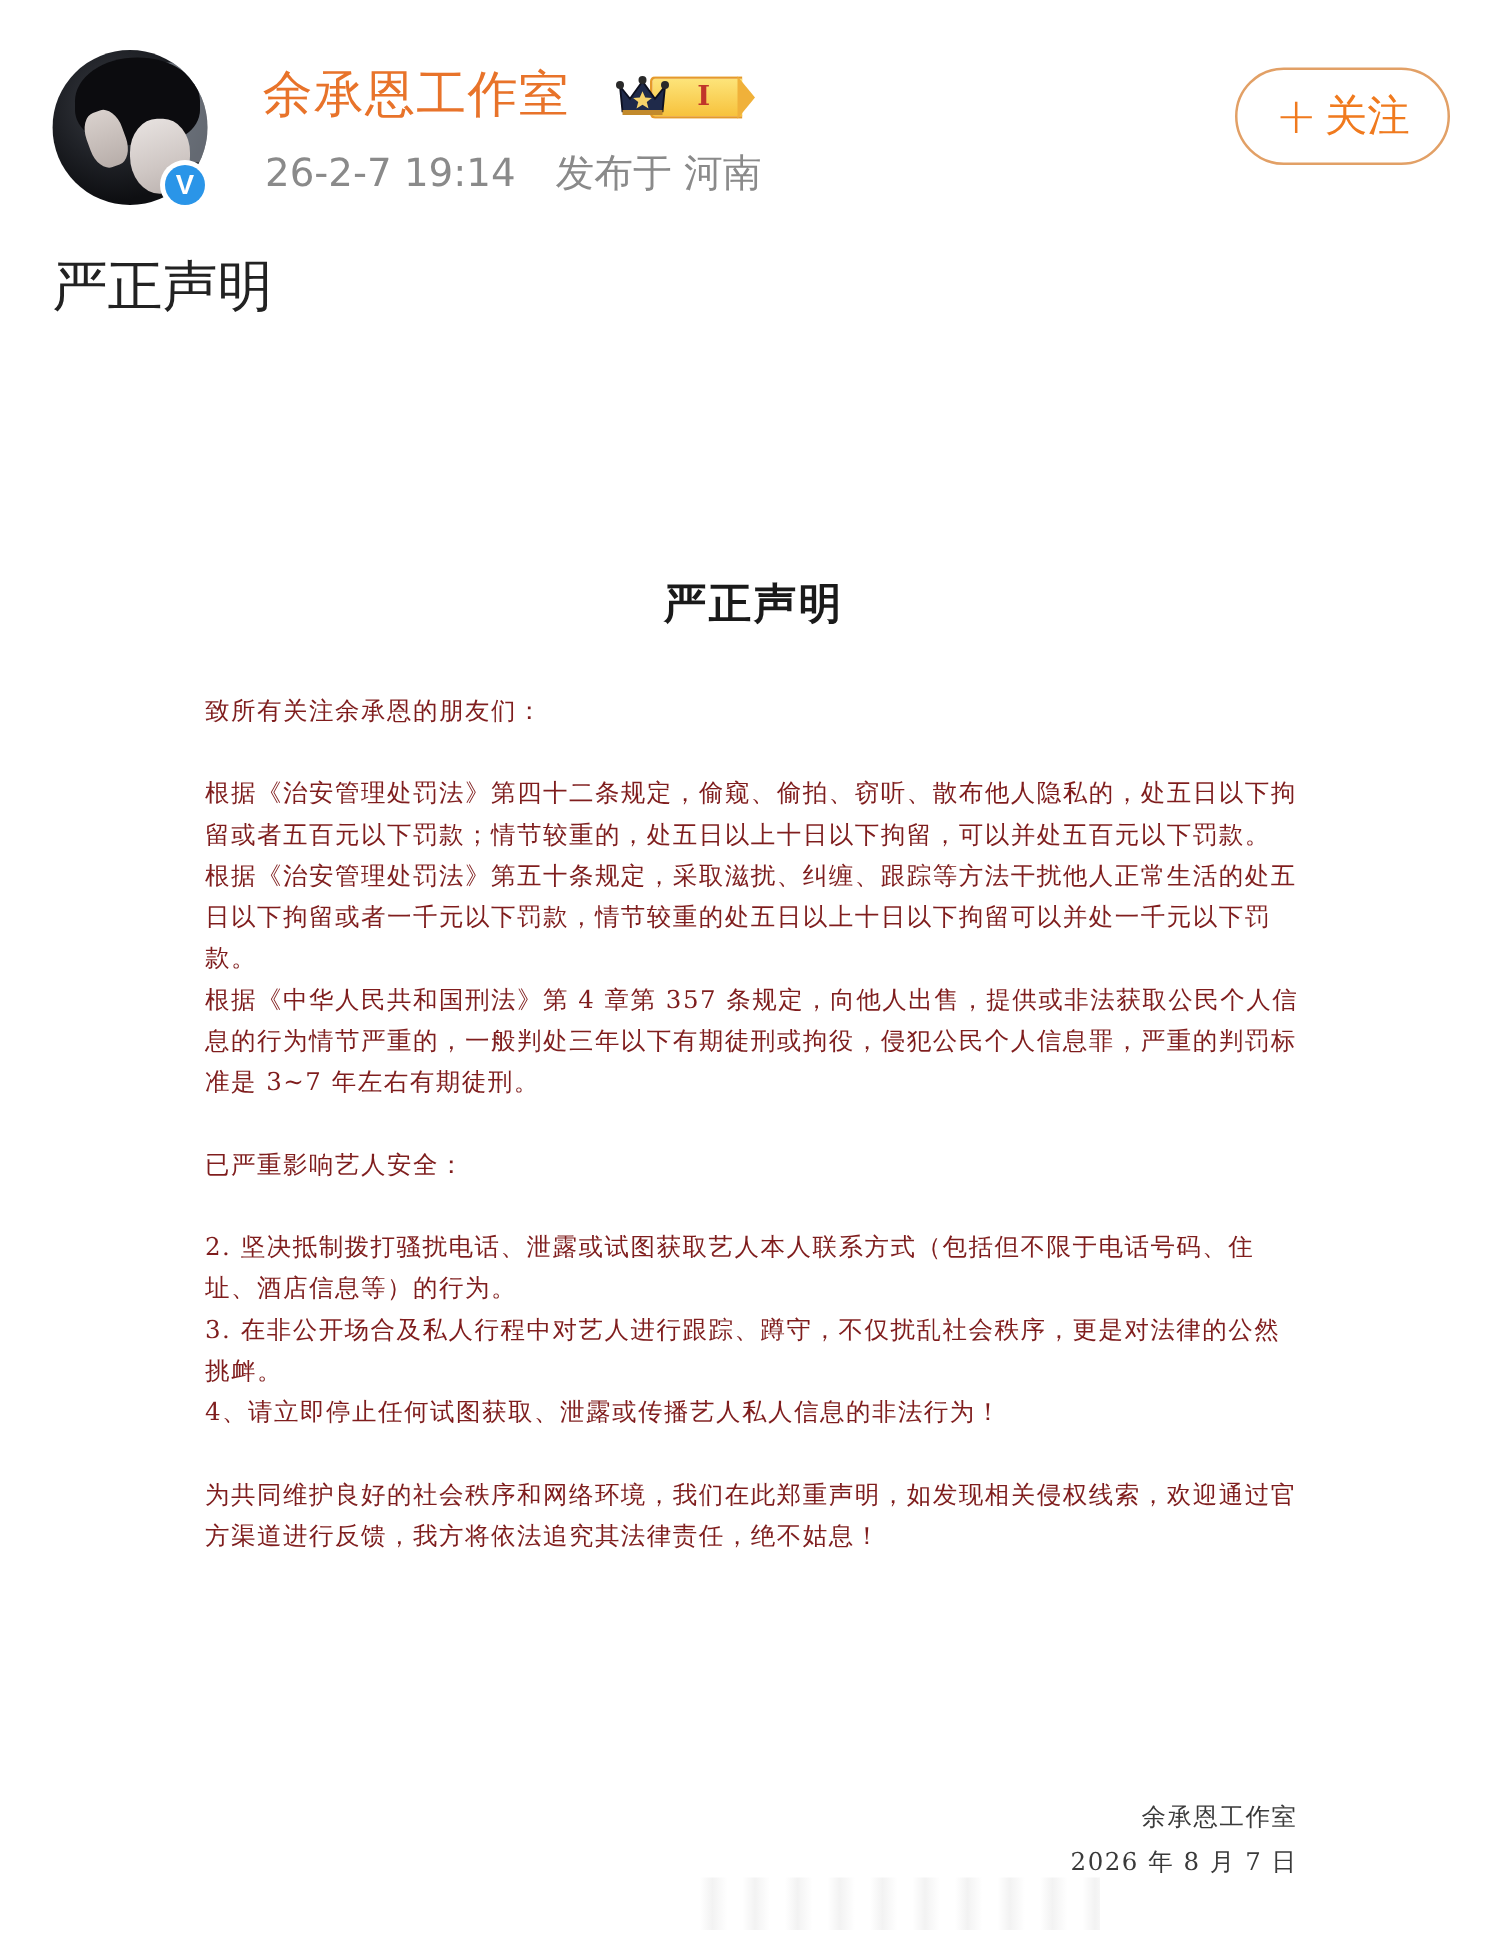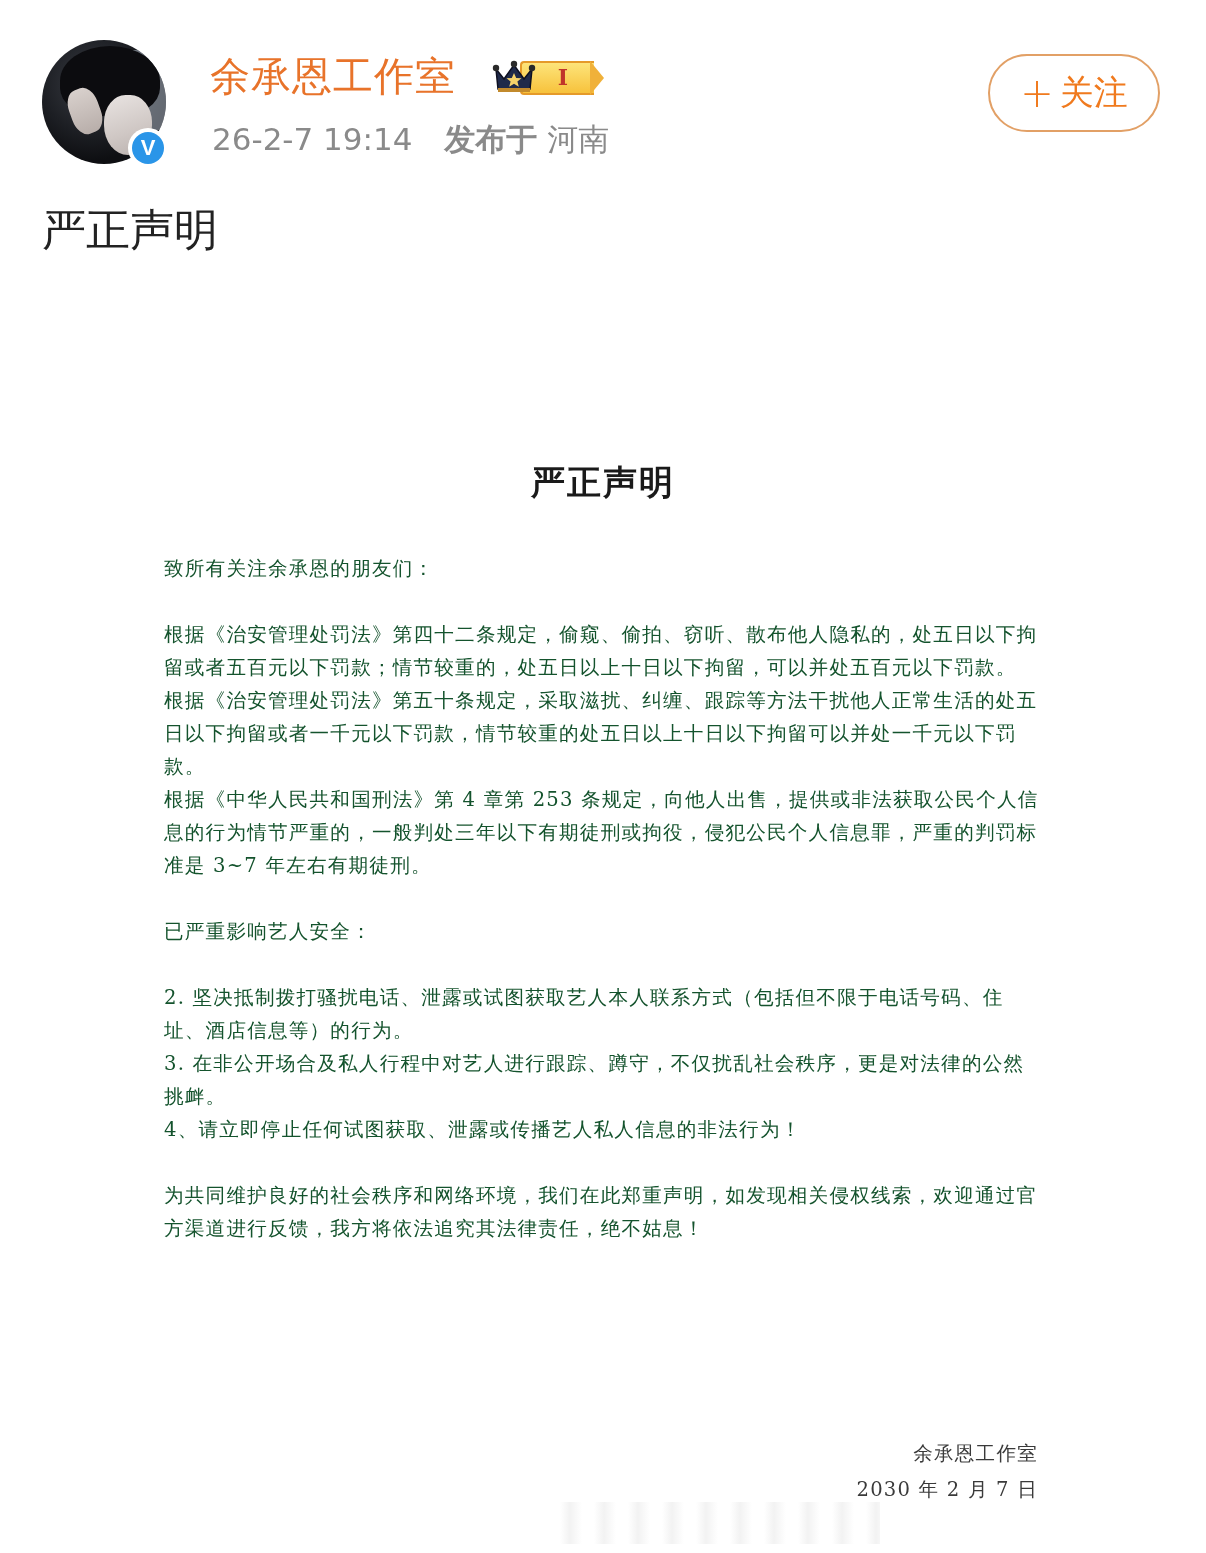--- a/index.html
+++ b/index.html
@@ -29,34 +29,34 @@
                       background: linear-gradient(180deg, #fde47a 0%, #f7c23c 100%); border: 2px solid #e59a2a; border-right: none;
                       border-radius: 4px 0 0 4px; }
   .crown-badge .tip { position: absolute; left: 100px; top: 6px; width: 0; height: 0; border-top: 17px solid transparent;
                       border-bottom: 17px solid transparent; border-left: 14px solid #f0b13a; }
   .crown-badge .roman { position: absolute; left: 58px; top: 6px; width: 30px; height: 30px; color: #c0352a; font-weight: bold;
                         font-family: "DejaVu Serif", serif; font-size: 22px; line-height: 32px; text-align: center; }
   .crown-badge .crown { position: absolute; left: 2px; top: 2px; width: 44px; height: 38px; }
 
   .meta { position: absolute; left: 212px; top: 116px; font-size: 31px; color: #8a8a8a; line-height: 46px; white-space: nowrap; }
   .meta .time { letter-spacing: 0px; }
-  .meta .loc { margin-left: 22px; font-weight: bold; }
+  .meta .loc { margin-left: 22px; }
 
   .follow-btn { position: absolute; left: 988px; top: 54px; width: 172px; height: 78px; box-sizing: border-box;
                 border: 2px solid #e2a066; border-radius: 40px; background: #fff; color: #f07a1e; font-size: 34px;
                 display: flex; align-items: center; justify-content: center; cursor: pointer; }
   .follow-btn .plus { font-size: 40px; margin-right: 6px; font-weight: 300; line-height: 1; }
 
   .post-text { position: absolute; left: 42px; top: 200px; font-size: 44px; color: #222; line-height: 60px; }
 
   .doc-image { position: absolute; left: 0; top: 270px; width: 1206px; height: 1283px; background: #ffffff; }
   .doc-title { position: absolute; left: 0; width: 1206px; top: 190px; text-align: center; font-family: "DejaVu Serif", "Liberation Serif", serif;
                font-weight: bold; font-size: 34px; color: #1a1a1a; letter-spacing: 2px; }
   .doc-body { position: absolute; left: 164px; top: 282px; width: 876px; font-family: "DejaVu Serif", "Liberation Serif", serif;
-              font-size: 19.6px; color: #14532d; line-height: 33px; letter-spacing: 1.2px; }
+              font-size: 19.6px; color: #7f1d1d; line-height: 33px; letter-spacing: 1.2px; }
   .doc-body p { margin: 0; }
   .doc-body .gap { height: 33px; }
   .doc-sign { position: absolute; right: 168px; top: 1166px; text-align: right; font-family: "DejaVu Serif", "Liberation Serif", serif;
               font-size: 19.6px; color: #3a3a3a; line-height: 36px; letter-spacing: 1.2px; }
   .fade-strip { position: absolute; left: 560px; top: 1232px; width: 320px; height: 42px;
                 background: repeating-linear-gradient(90deg, rgba(230,230,230,0.0) 0px, rgba(225,225,225,0.6) 10px, rgba(230,230,230,0) 22px, rgba(255,255,255,0) 34px);
                 opacity: .7; }
 </style>
 </head>
 <body>
@@ -102,28 +102,28 @@
 
 <div class="post-text">严正声明</div>
 
 <div class="doc-image">
   <div class="doc-title">严正声明</div>
   <div class="doc-body">
     <p>致所有关注余承恩的朋友们：</p>
     <div class="gap"></div>
     <p>根据《治安管理处罚法》第四十二条规定，偷窥、偷拍、窃听、散布他人隐私的，处五日以下拘留或者五百元以下罚款；情节较重的，处五日以上十日以下拘留，可以并处五百元以下罚款。</p>
     <p>根据《治安管理处罚法》第五十条规定，采取滋扰、纠缠、跟踪等方法干扰他人正常生活的处五日以下拘留或者一千元以下罚款，情节较重的处五日以上十日以下拘留可以并处一千元以下罚款。</p>
-    <p>根据《中华人民共和国刑法》第 4 章第 253 条规定，向他人出售，提供或非法获取公民个人信息的行为情节严重的，一般判处三年以下有期徒刑或拘役，侵犯公民个人信息罪，严重的判罚标准是 3~7 年左右有期徒刑。</p>
+    <p>根据《中华人民共和国刑法》第 4 章第 357 条规定，向他人出售，提供或非法获取公民个人信息的行为情节严重的，一般判处三年以下有期徒刑或拘役，侵犯公民个人信息罪，严重的判罚标准是 3~7 年左右有期徒刑。</p>
     <div class="gap"></div>
     <p>已严重影响艺人安全：</p>
     <div class="gap"></div>
     <p>2.  坚决抵制拨打骚扰电话、泄露或试图获取艺人本人联系方式（包括但不限于电话号码、住址、酒店信息等）的行为。</p>
     <p>3.  在非公开场合及私人行程中对艺人进行跟踪、蹲守，不仅扰乱社会秩序，更是对法律的公然挑衅。</p>
     <p>4、请立即停止任何试图获取、泄露或传播艺人私人信息的非法行为！</p>
     <div class="gap"></div>
     <p>为共同维护良好的社会秩序和网络环境，我们在此郑重声明，如发现相关侵权线索，欢迎通过官方渠道进行反馈，我方将依法追究其法律责任，绝不姑息！</p>
   </div>
   <div class="doc-sign">
     <div>余承恩工作室</div>
-    <div>2030 年 2 月 7 日</div>
+    <div>2026 年 8 月 7 日</div>
   </div>
   <div class="fade-strip"></div>
 </div>
 
 </body></html>

